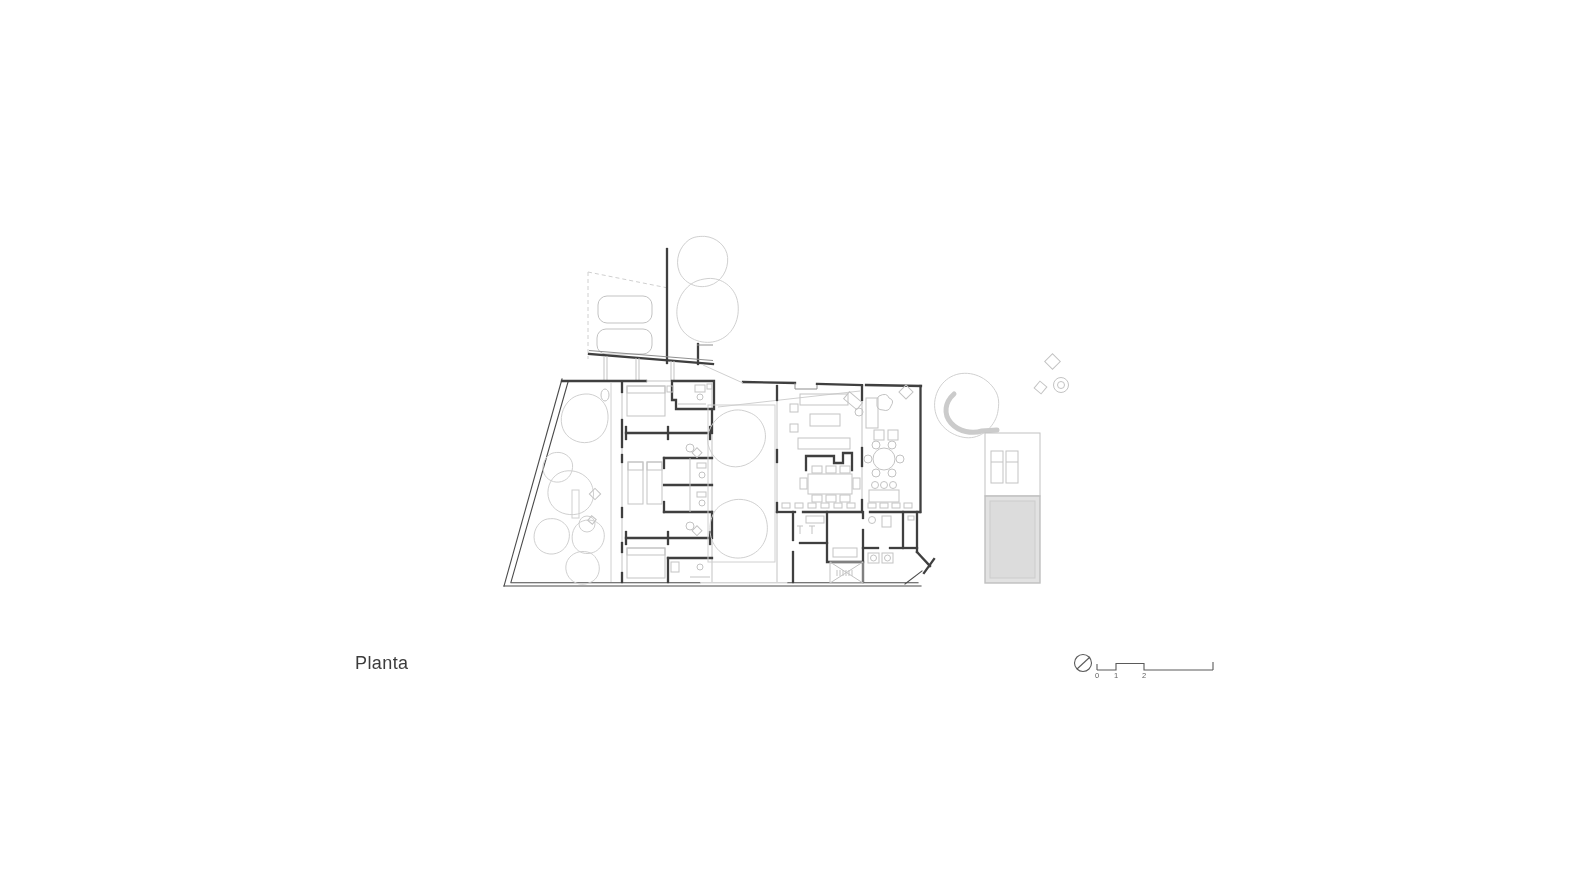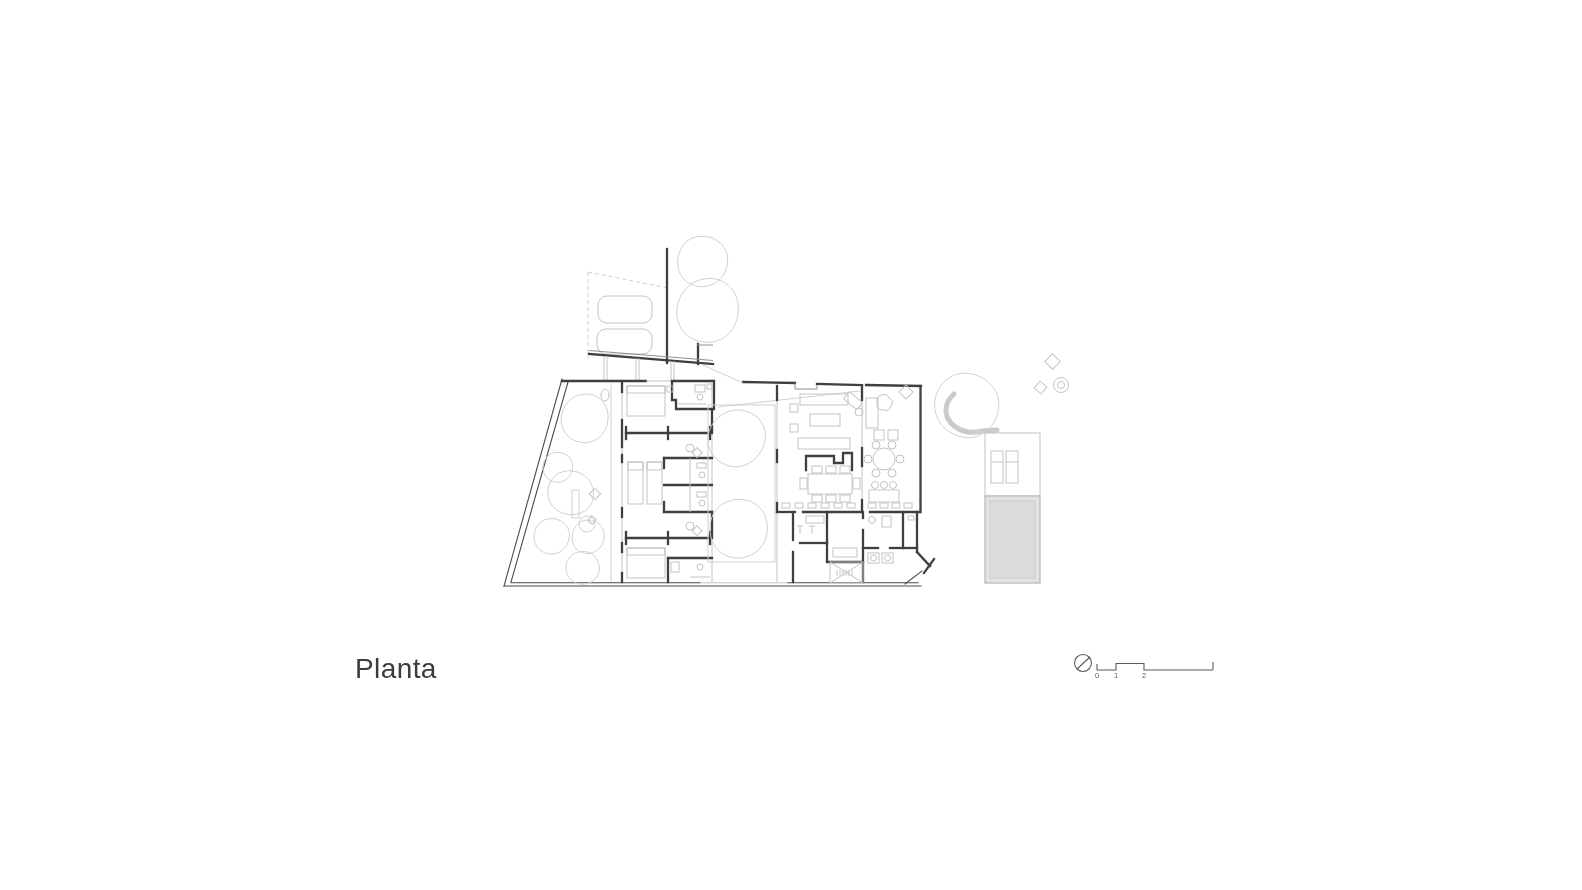--- a/index.html
+++ b/index.html
@@ -1,19 +1,19 @@
 <!DOCTYPE html>
 <html><head>
 <meta charset="utf-8">
 <style>
   html,body{margin:0;padding:0;background:#ffffff;}
   .canvas{position:relative;width:1582px;height:890px;background:#ffffff;overflow:hidden;
           font-family:"Liberation Sans",sans-serif;}
   .plan-svg{position:absolute;left:0;top:0;}
-  .title{position:absolute;left:355px;top:653px;font-size:28px;color:#3c3c3c;
+  .title{position:absolute;left:355px;top:653px;font-size:18px;color:#3c3c3c;
          letter-spacing:0.4px;font-weight:400;}
   
   .w2{stroke:#3f3f3f;stroke-width:2.3;fill:none;stroke-linecap:square;}
   .w1{stroke:#4a4a4a;stroke-width:1.1;fill:none;stroke-linecap:square;}
   .m{stroke:#8f8f8f;stroke-width:1;fill:none;}
   .f{stroke:#c3c3c3;stroke-width:1;fill:none;}
   .t{stroke:#d0d0d0;stroke-width:1;fill:none;}
   .dash{stroke-dasharray:4 3;}
   .sb{stroke:#5a5a5a;stroke-width:1.1;fill:none;}
   .sbtxt{font-size:7.5px;fill:#5f5f5f;font-family:"Liberation Sans",sans-serif;}

